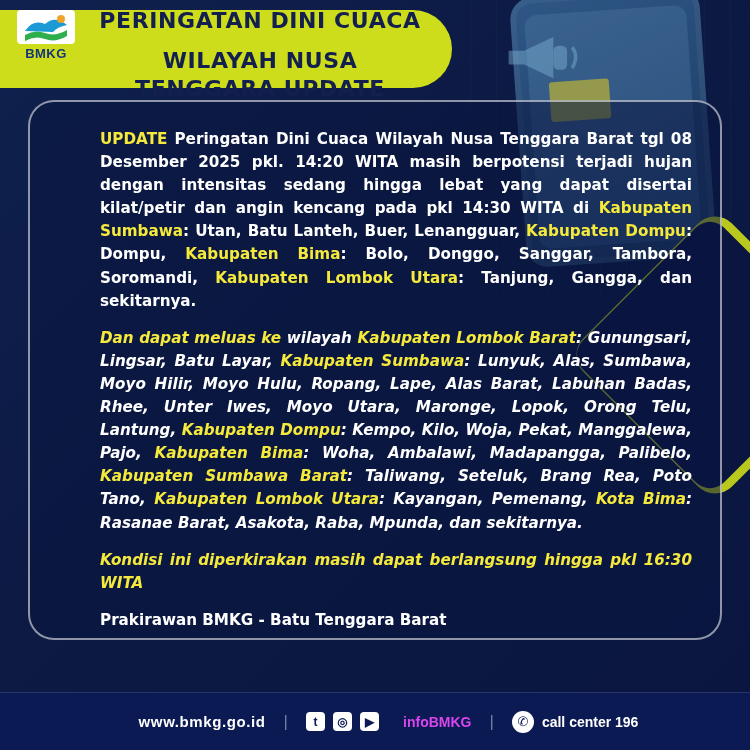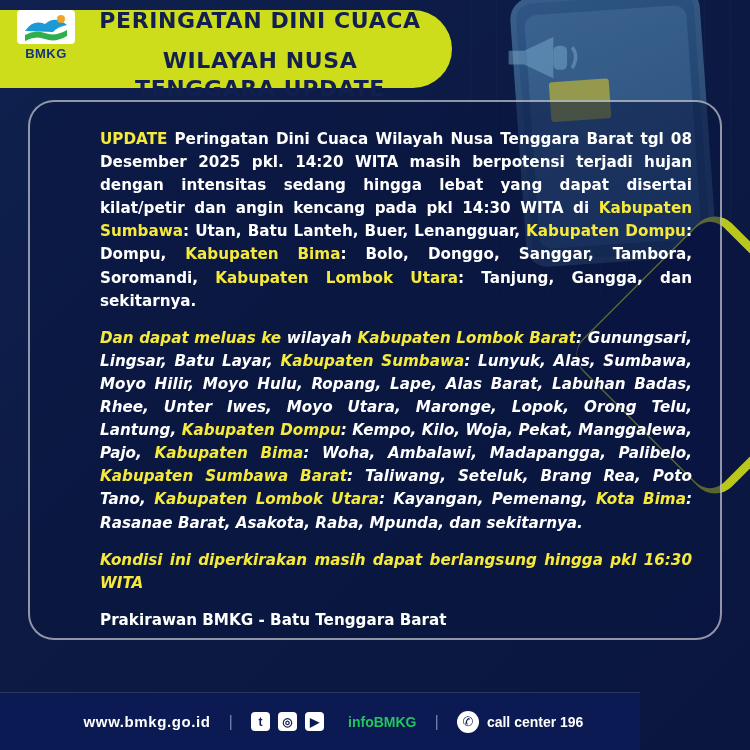--- a/index.html
+++ b/index.html
@@ -114,39 +114,39 @@
     margin-left: 42px;
   }
   .body-text p { margin-bottom: 14px; }
   .hl { color: #f5e93c; }
   .hl-it { color: #f5e93c; font-style: italic; }
   .para-italic { font-style: italic; }
   .sign { font-weight: bold; color: #ffffff; }
 
   
   .footer {
-    position: absolute; left: 0; bottom: 0; width: 640px; height: 58px;
+    position: absolute; left: 0; bottom: 0; width: 750px; height: 58px;
     background: #0b1a52;
     border-top: 1px solid rgba(255,255,255,0.12);
     display: flex; align-items: center; justify-content: center;
     gap: 18px;
     padding-left: 27px;
   }
   .footer .site {
     color: #ffffff; font-size: 15px; font-weight: bold; letter-spacing: .6px;
   }
   .sep { color: #6d7ea8; font-size: 17px; }
   .social { display: flex; align-items: center; gap: 8px; }
   .sicon {
     width: 19px; height: 19px; border-radius: 4px;
     background: #ffffff; color: #0b1a52;
     display: inline-flex; align-items: center; justify-content: center;
     font-size: 12px; font-weight: bold;
   }
-  .handle { color: #22c55e; font-size: 14px; font-weight: bold; margin-left: 16px; }
+  .handle { color: #d946ef; font-size: 14px; font-weight: bold; margin-left: 16px; }
   .callcenter { display: flex; align-items: center; gap: 8px; }
   .phone-circle {
     width: 22px; height: 22px; border-radius: 50%;
     background: #ffffff; color: #0b1a52;
     display: inline-flex; align-items: center; justify-content: center;
     font-size: 13px;
   }
   .cc-text { color: #ffffff; font-size: 14px; font-weight: bold; }
 </style>
 </head>

